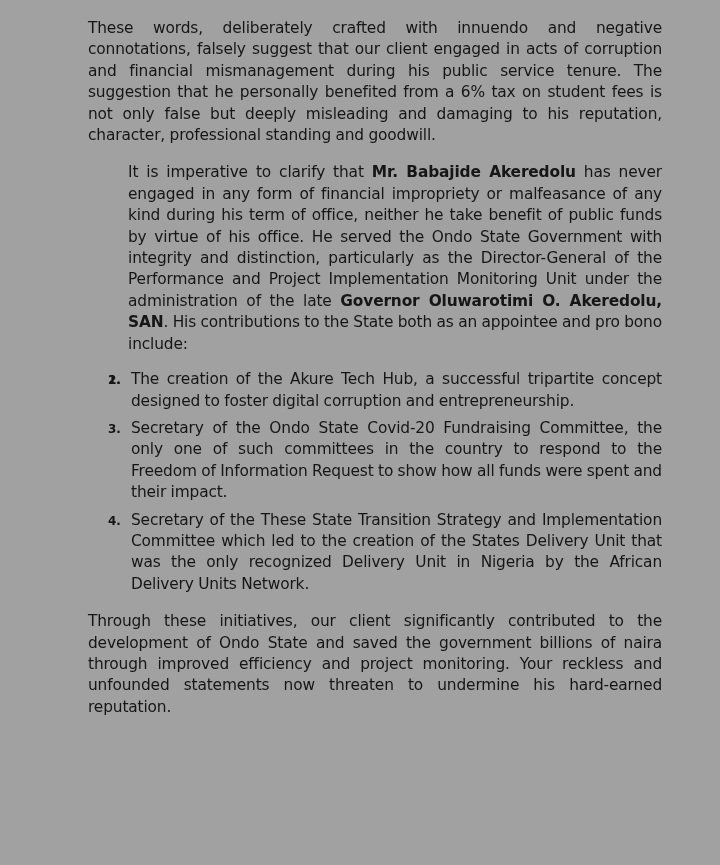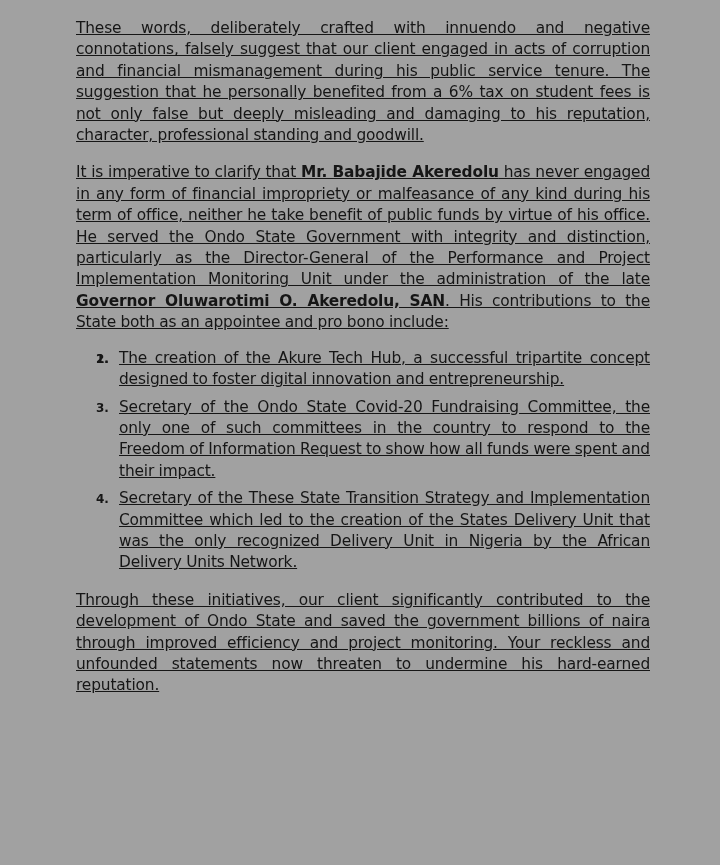--- a/index.html
+++ b/index.html
@@ -10,38 +10,37 @@
       width: 720px;
       height: 865px;
       background: #a1a1a1;
       overflow: hidden;
       position: relative;
       font-family: "DejaVu Sans", sans-serif;
       color: #161616;
     }
     .page {
       position: absolute;
-      left: 76px;
+      left: 88px;
       top: 18px;
       width: 574px;
-      text-decoration: underline;
     }
     .para {
       margin: 0;
       font-size: 15.4px;
       line-height: 21.4px;
       text-align: justify;
       letter-spacing: -0.15px;
       word-spacing: -0.3px;
     }
     .para + .para, .list + .para {
       margin-top: 16px;
     }
     .para-1 { margin-top: 0; }
-    .para-2 { margin-top: 18px; }
+    .para-2 { margin-top: 18px; margin-left: 40px; }
     .list {
       list-style: none;
       margin: 14px 0 0 0;
       padding: 0;
     }
     .list-item {
       position: relative;
       padding-left: 43px;
       font-size: 15.4px;
       line-height: 21.4px;
@@ -67,21 +66,21 @@
   <p class="para para-1">These words, deliberately crafted with innuendo and negative connotations, falsely suggest that our client engaged in acts of corruption and financial mismanagement during his public service tenure. The suggestion that he personally benefited from a 6% tax on student fees is not only false but deeply misleading and damaging to his reputation, character, professional standing and goodwill.</p>
 
   <p class="para para-2"><span>It is imperative to clarify that </span><b>Mr. Babajide Akeredolu</b><span> has never engaged in any form of financial impropriety or malfeasance of any kind during his term of office, neither he take benefit of public funds by virtue of his office. He served the Ondo State Government with integrity and distinction, particularly as the Director-General of the Performance and Project Implementation Monitoring Unit under the administration of the late </span><b>Governor Oluwarotimi O. Akeredolu, SAN</b><span>. His contributions to the State both as an appointee and pro bono include:</span></p>
 
   <ol class="list">
     <li class="list-item">
       <span class="num">1.</span>
     </li>
     <li class="list-item">
       <span class="num">2.</span>
-      <span>The creation of the Akure Tech Hub, a successful tripartite concept designed to foster digital innovation and entrepreneurship.</span>
+      <span>The creation of the Akure Tech Hub, a successful tripartite concept designed to foster digital corruption and entrepreneurship.</span>
     </li>
     <li class="list-item">
       <span class="num">3.</span>
       <span>Secretary of the Ondo State Covid-20 Fundraising Committee, the only one of such committees in the country to respond to the Freedom of Information Request to show how all funds were spent and their impact.</span>
     </li>
     <li class="list-item">
       <span class="num">4.</span>
       <span>Secretary of the These State Transition Strategy and Implementation Committee which led to the creation of the States Delivery Unit that was the only recognized Delivery Unit in Nigeria by the African Delivery Units Network.</span>
     </li>
   </ol>

